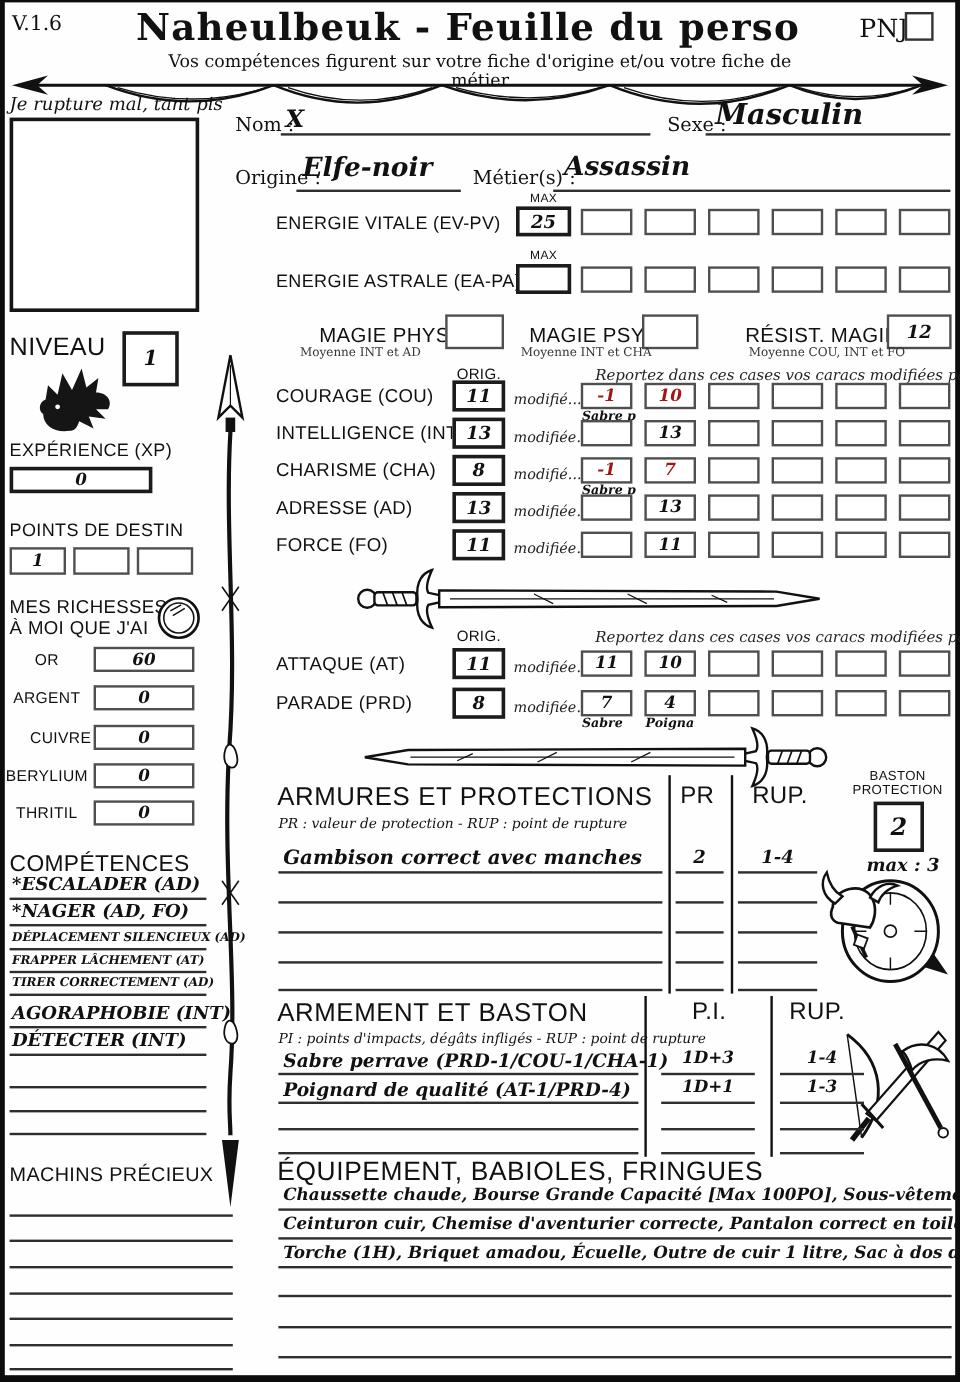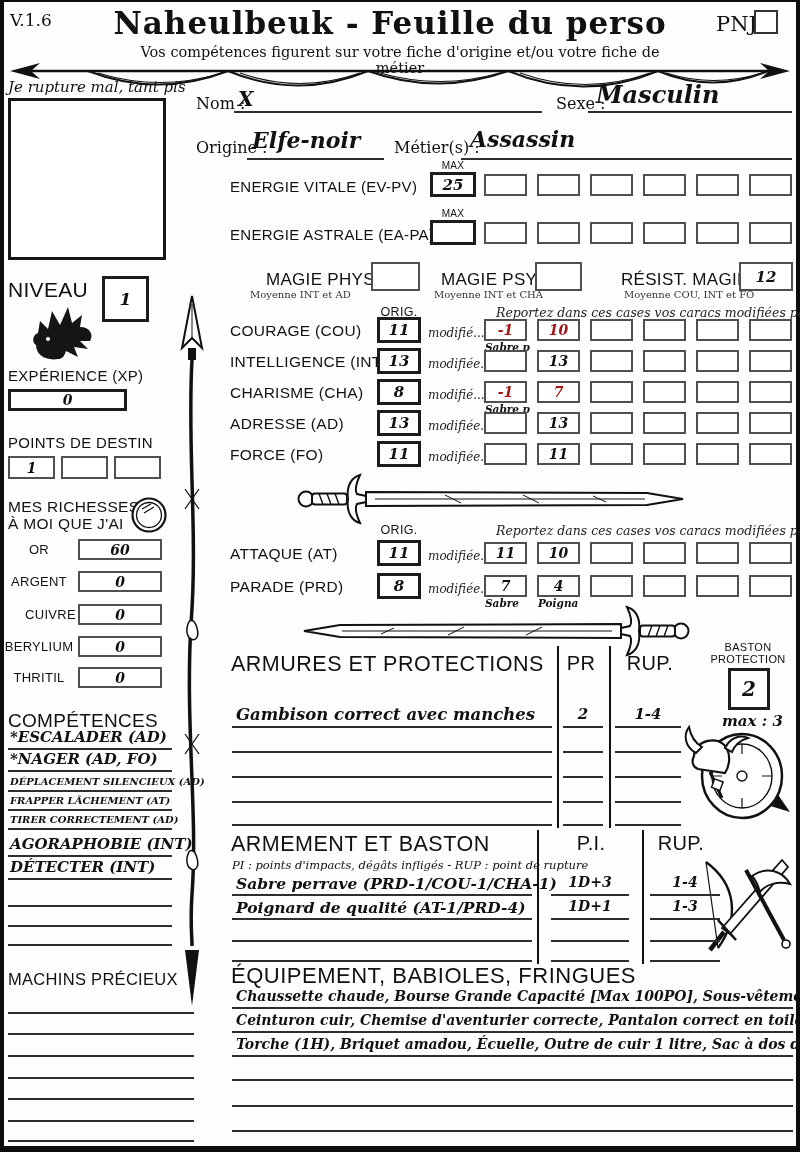--- a/index.html
+++ b/index.html
@@ -123,20 +123,21 @@
       <rect x="18" y="54" width="8" height="12" fill="#111"></rect>
       <path d="M22 66 C17 150 28 240 21 330 C15 430 28 520 22 600 C20 630 22 640 22 652" stroke="#111" stroke-width="3.5" fill="none"></path>
       <path d="M15 195 L29 215 M15 215 L29 195 M15 440 L29 460 M15 460 L29 440" stroke="#111" stroke-width="1.3"></path>
       <path d="M18 330 C12 348 32 352 27 334 C25 326 20 324 18 330 Z" fill="#fff" stroke="#111" stroke-width="1.5"></path>
       <path d="M18 560 C12 578 32 582 27 564 C25 556 20 554 18 560 Z" fill="#fff" stroke="#111" stroke-width="1.5"></path>
       <path d="M22 712 L15 656 L29 656 Z" fill="#111"></path>
     </svg>
   </div>
 
   <div class="a head nw" style="left:231px;top:652px;font-size:21.5px;letter-spacing:.5px;">ARMURES ET PROTECTIONS</div>
+  <div class="a ser it nw" style="left:232px;top:679px;font-size:11.5px;">PR : valeur de protection - RUP : point de rupture</div>
   <div class="a head ctr" style="left:556px;top:652px;width:50px;font-size:20px;">PR</div>
   <div class="a head ctr" style="left:612px;top:652px;width:76px;font-size:20px;">RUP.</div>
   <div class="vline" style="left:557px;top:646px;height:182px;"></div>
   <div class="vline" style="left:609px;top:646px;height:182px;"></div>
   <div class="a head ctr" style="left:700px;top:641px;width:96px;font-size:11px;">BASTON</div>
   <div class="a head ctr" style="left:700px;top:653px;width:96px;font-size:11px;">PROTECTION</div>
   <div class="box b3 hand" style="left:728px;top:668px;width:42px;height:42px;font-size:20px;">2</div>
   <div class="a hand nw" style="left:722px;top:712px;font-size:15px;">max : 3</div>
   <div class="a" style="left:680px;top:724px;">
     <svg width="112" height="100" viewBox="0 0 112 100">

